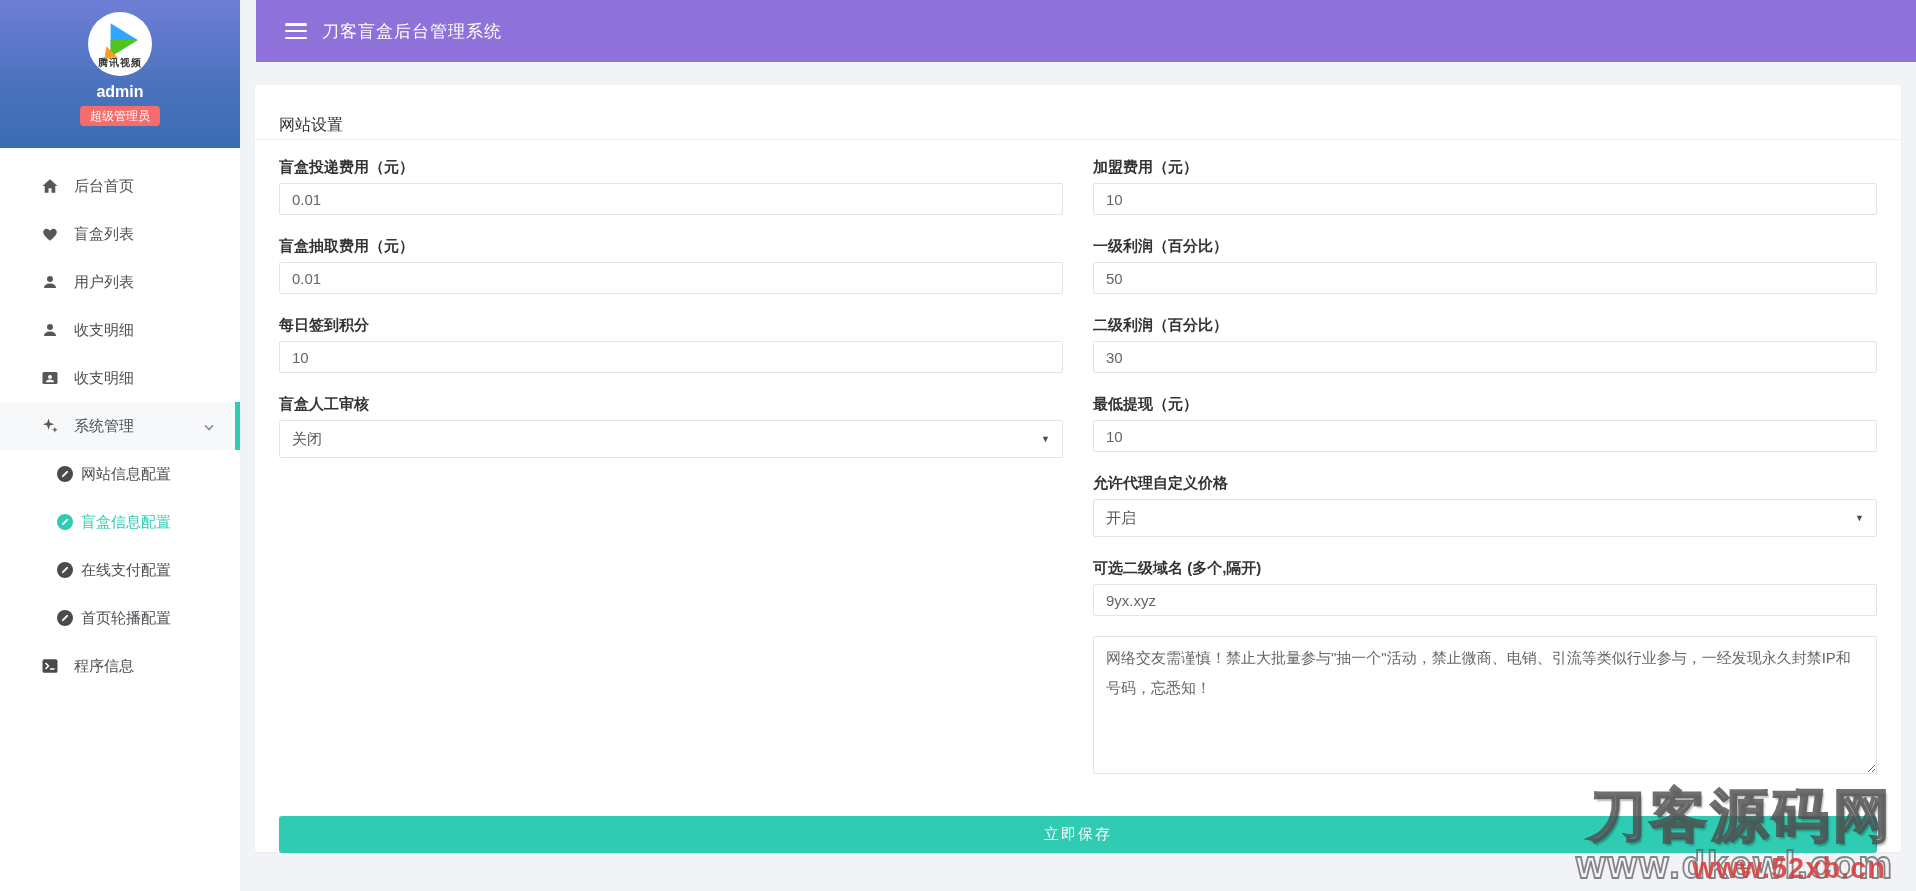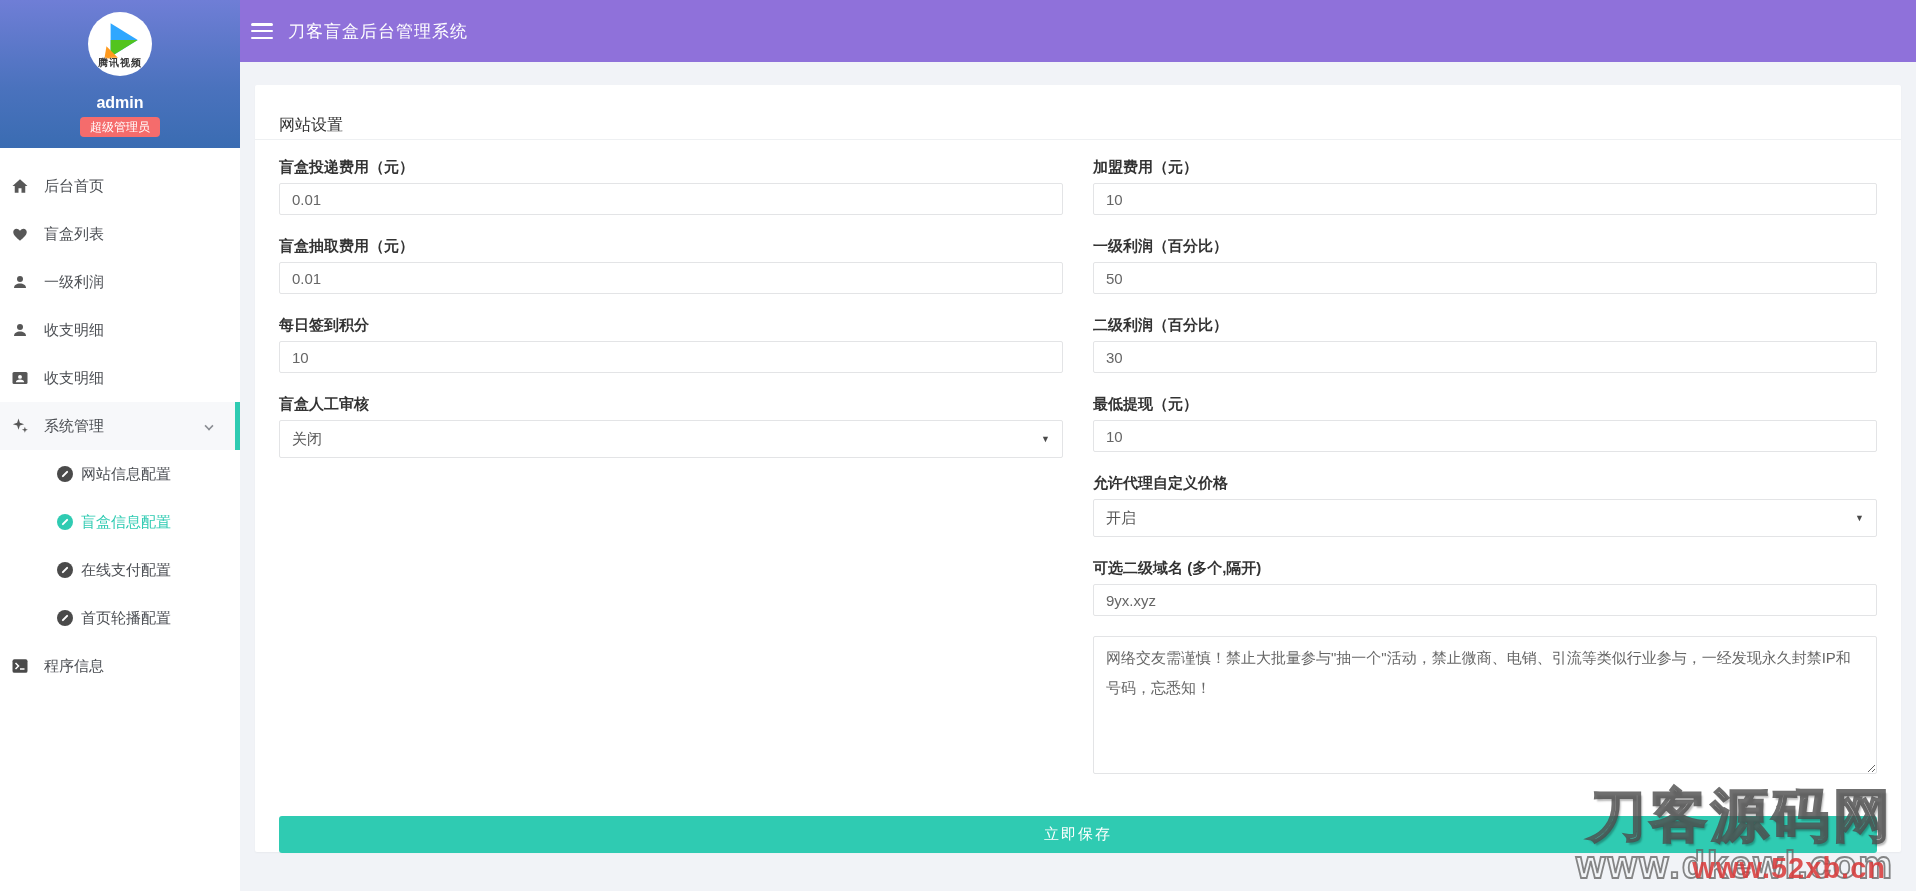--- a/index.html
+++ b/index.html
@@ -10,44 +10,44 @@
   
   .sidebar { position:absolute; left:0; top:0; width:240px; height:891px;
     background:#fff; z-index:3; }
   .side-head { height:148px; background:linear-gradient(180deg,#6f7ed6 0%,#4a72bd 60%,#3a6cb2 100%);
     display:flex; flex-direction:column; align-items:center; }
   .avatar { width:64px; height:64px; border-radius:50%; background:#fff;
     margin-top:12px; position:relative; overflow:hidden; flex:none; }
   .avatar svg { position:absolute; left:7px; top:4px; }
   .avatar .av-cap { position:absolute; left:0; right:0; bottom:6px; text-align:center;
     font-size:10px; font-weight:700; color:#3a3a3a; text-shadow:0 0 2px #fff; letter-spacing:1px;}
-  .side-user { color:#fff; font-weight:700; font-size:16px; margin-top:18px; }
+  .side-user { color:#fff; font-weight:700; font-size:16px; margin-top:7px; }
   .side-badge { margin-top:5px; background:#f56c6c; color:#fff; font-size:12px;
     padding:3px 10px; border-radius:4px; line-height:14px; }
   .menu { padding-top:14px; }
-  .m-item { height:48px; display:flex; align-items:center; padding-left:11px;
+  .m-item { height:48px; display:flex; align-items:center; padding-left:41px;
     color:#4c4f54; font-size:15px; cursor:pointer; position:relative; }
   .m-item .mi-ico { width:18px; height:18px; margin-right:15px; display:inline-flex;
     align-items:center; justify-content:center; color:#575757; flex:none; }
   .m-item.active-parent { background:#f7f8fa; border-right:5px solid #2fcbb2; }
   .m-item .chev { position:absolute; right:22px; top:20px; width:8px; height:8px;
     border-left:2px solid #8a8d92; border-bottom:2px solid #8a8d92;
     transform:rotate(-45deg) scale(.8); }
   .sub-item { height:48px; display:flex; align-items:center; padding-left:57px;
     font-size:15px; color:#4c4f54; cursor:pointer; }
   .sub-item .dot { width:16px; height:16px; border-radius:50%; background:#4a4a4a;
     margin-right:8px; position:relative; flex:none; }
   .sub-item .dot i { position:absolute; left:7px; top:4px; width:2px; height:8px;
     background:#fff; transform:rotate(45deg); border-radius:1px; }
   .sub-item.active { color:#2fcbb2; }
   .sub-item.active .dot { background:#2fcbb2; }
 
   
-  .topbar { position:absolute; left:240px; top:0; right:0; height:62px;
-    background:#8f71da; display:flex; align-items:center; padding-left:11px; z-index:2; }
+  .topbar { position:absolute; left:256px; top:0; right:0; height:62px;
+    background:#8f71da; display:flex; align-items:center; padding-left:29px; z-index:2; }
   .burger { width:22px; height:16px; display:flex; flex-direction:column;
     justify-content:space-between; cursor:pointer; }
   .burger i { display:block; height:2.5px; background:#fff; border-radius:2px; }
   .top-title { color:#fff; font-size:17px; margin-left:15px; letter-spacing:1px; }
 
   
   .main { position:absolute; left:240px; top:62px; right:0; bottom:0;
     padding:23px 15px 0 15px; }
   .card { background:#fff; border-radius:2px; height:767px;
     box-shadow:0 1px 2px rgba(0,0,0,.04); }
@@ -119,21 +119,21 @@
         </span>
         <span>盲盒列表</span>
       </div>
       <div class="m-item">
         <span class="mi-ico">
           <svg width="18" height="18" viewBox="0 0 24 24" fill="#575757">
             <circle cx="12" cy="8" r="4"></circle>
             <path d="M4 20c0-4 3.6-6 8-6s8 2 8 6z"></path>
           </svg>
         </span>
-        <span>一级利润</span>
+        <span>用户列表</span>
       </div>
       <div class="m-item">
         <span class="mi-ico">
           <svg width="18" height="18" viewBox="0 0 24 24" fill="#575757">
             <circle cx="12" cy="8" r="4"></circle>
             <path d="M4 20c0-4 3.6-6 8-6s8 2 8 6z"></path>
           </svg>
         </span>
         <span>收支明细</span>
       </div>

